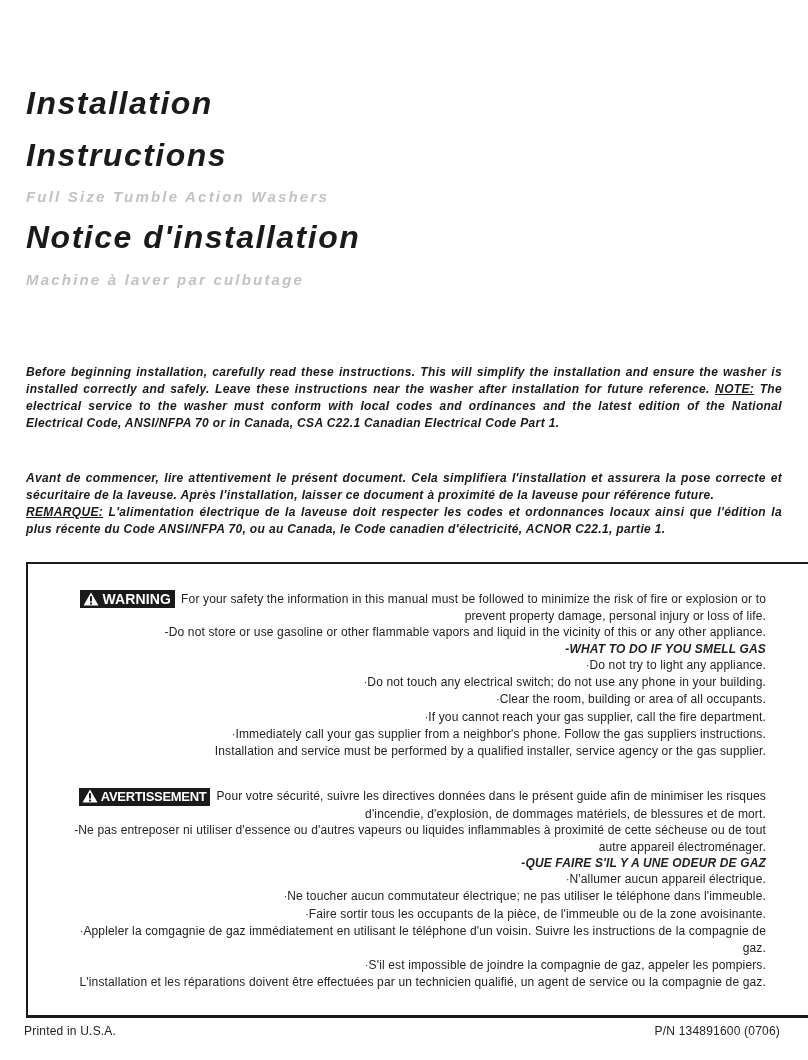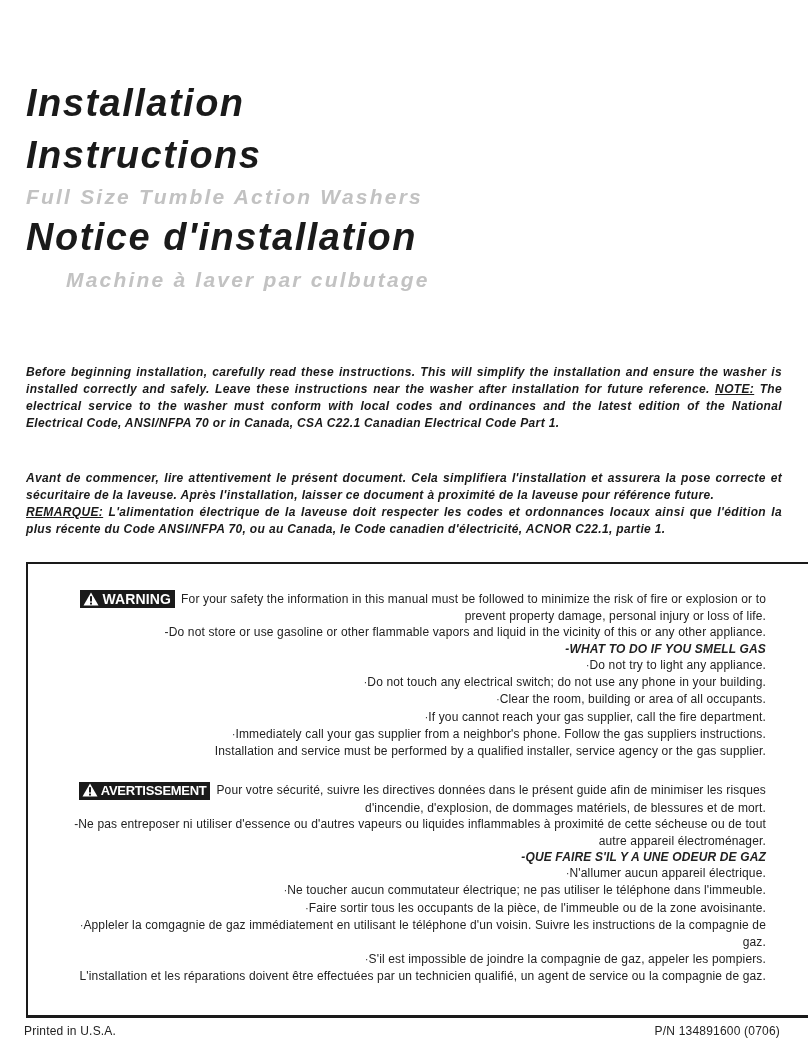--- a/index.html
+++ b/index.html
@@ -17,43 +17,43 @@
     }
     .title-block {
       position: absolute;
       left: 26px;
       top: 80px;
     }
     .title-main {
       font-family: "Liberation Sans", sans-serif;
       font-style: italic;
       font-weight: bold;
-      font-size: 38px;
+      font-size: 32px;
       line-height: 46px;
       letter-spacing: 1.5px;
       color: #1a1a1a;
       margin: 0;
       white-space: nowrap;
     }
     .title-sub {
       font-family: "Liberation Sans", sans-serif;
       font-style: italic;
       font-weight: bold;
-      font-size: 21px;
+      font-size: 15px;
       line-height: 28px;
       letter-spacing: 2.2px;
       color: #c2c2c2;
       margin: 0;
       white-space: nowrap;
     }
     #t1 { position: absolute; top: 0; }
     #t2 { position: absolute; top: 52px; }
     #t3 { position: absolute; top: 103px; }
     #t4 { position: absolute; top: 134px; }
-    #t5 { position: absolute; top: 186px; margin-left: 40px; }
+    #t5 { position: absolute; top: 186px; }
 
     .intro {
       position: absolute;
       left: 26px;
       width: 756px;
       font-style: italic;
       font-weight: bold;
       font-size: 12px;
       line-height: 17px;
       color: #1a1a1a;
@@ -80,21 +80,21 @@
     .warn-section {
       position: absolute;
       left: 10px;
       width: 728px;
       font-size: 12px;
       line-height: 16.3px;
       color: #222222;
       letter-spacing: 0.15px;
     }
     #warn-en { top: 26px; }
-    #warn-fr { top: 218px; }
+    #warn-fr { top: 224px; }
     .badge {
       display: inline-block;
       background: #1a1a1a;
       color: #ffffff;
       font-weight: bold;
       font-size: 14px;
       line-height: 18px;
       padding: 0 4px 0 3px;
       margin-right: 6px;
       vertical-align: -1px;

